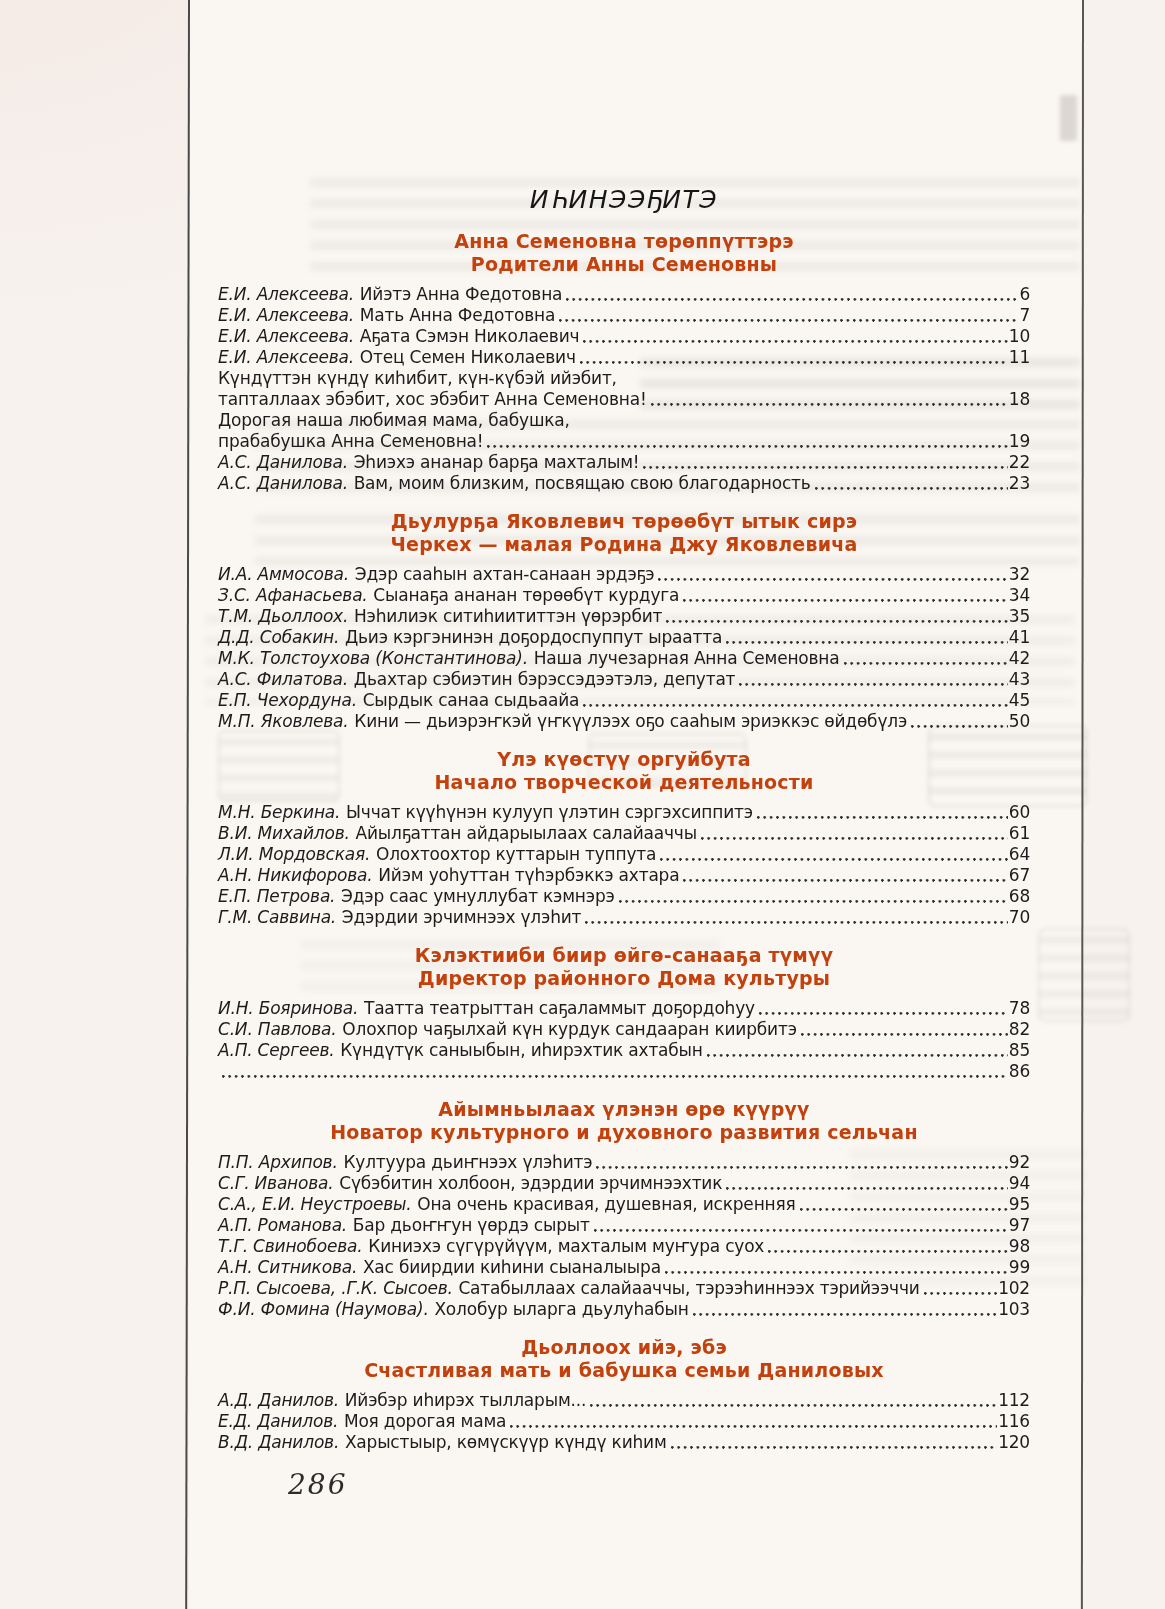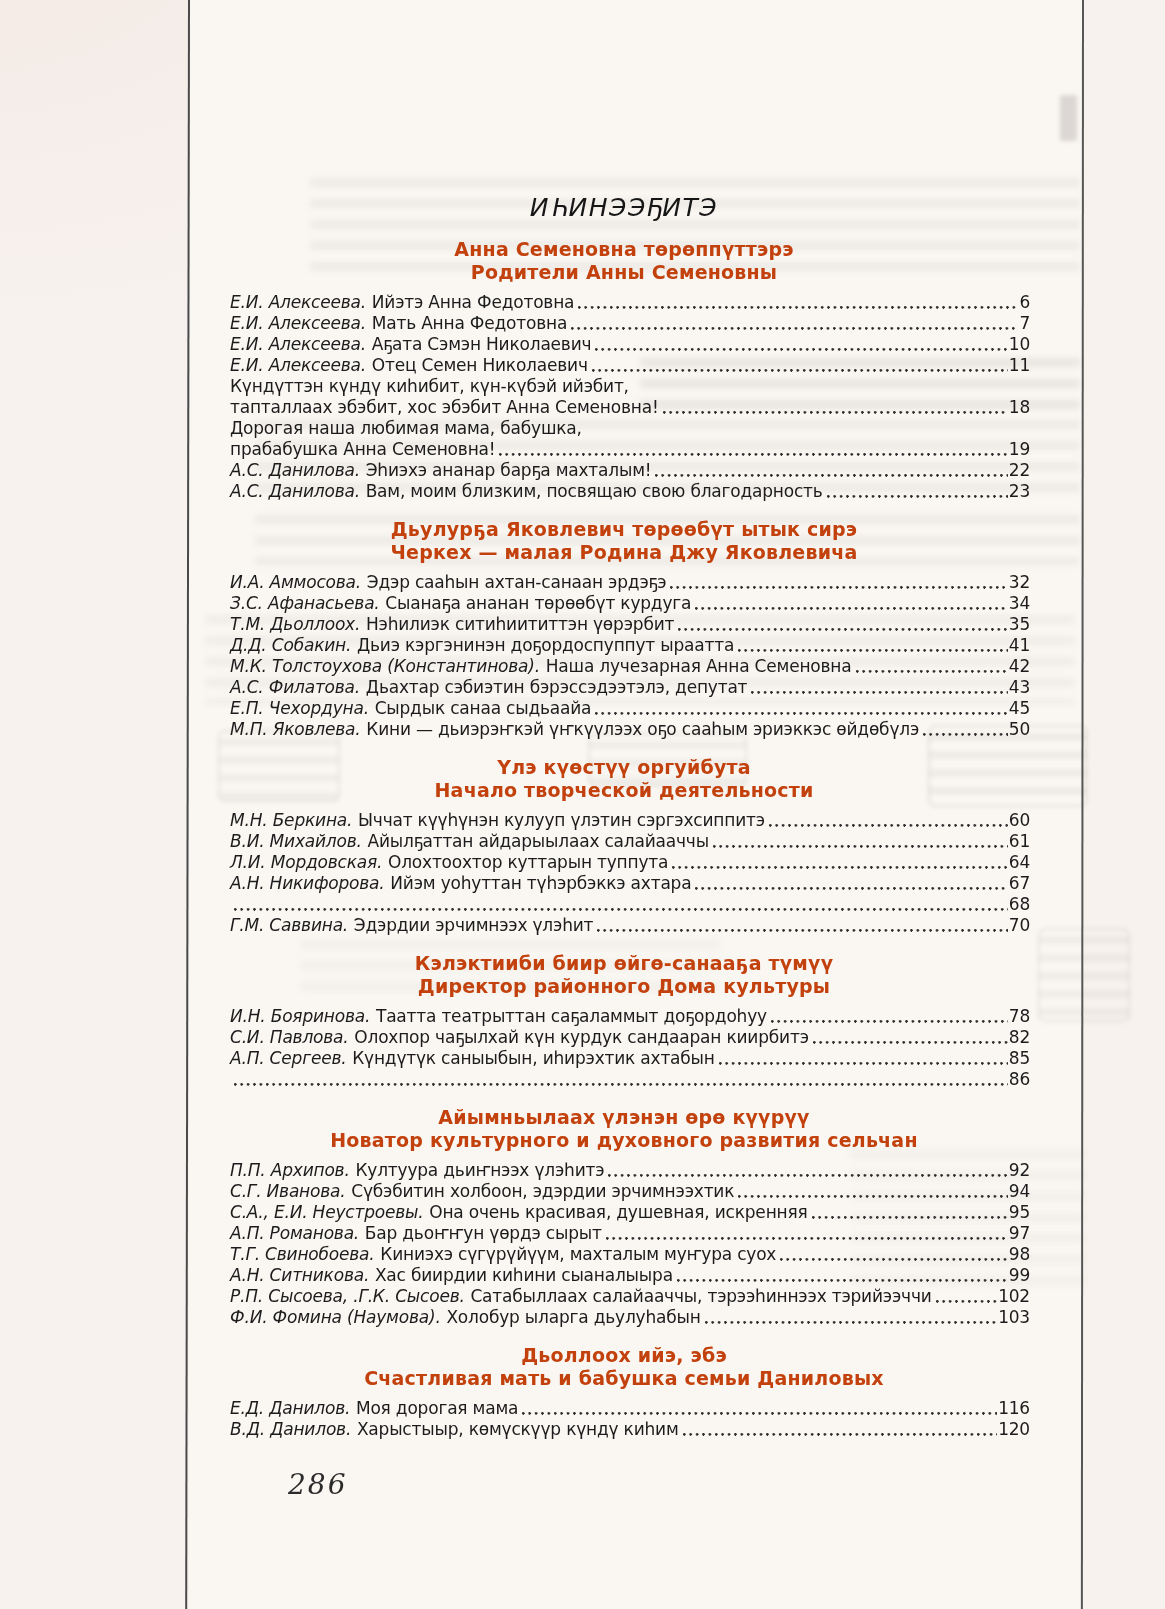--- a/index.html
+++ b/index.html
@@ -24,29 +24,29 @@
   .g-lines{
     background-image:repeating-linear-gradient(to bottom, rgba(152,142,136,.6) 0 9px, rgba(0,0,0,0) 9px 21px);
     filter:blur(3px);opacity:.20;
   }
   .g-box{border:2px solid rgba(148,138,132,.65);border-radius:7px;filter:blur(2px);opacity:.28;
     background-image:repeating-linear-gradient(to bottom, rgba(152,142,136,.35) 6px 14px, rgba(0,0,0,0) 14px 24px);}
   .g-smudge{background:#c2bcba;filter:blur(2px);opacity:.55;border-radius:2px;}
 
   .content{position:absolute;left:218px;top:178px;width:812px;}
   .toc-title{
-    margin:16px;font-size:25px;font-weight:400;font-style:italic;
+    margin:8px;font-size:25px;font-weight:400;font-style:italic;
     letter-spacing:1.5px;text-align:center;line-height:28px;color:#161616;
   }
   .sec{margin-top:16px;}
   .sec-head{margin:0 0 8px 0;font-size:19px;line-height:23px;font-weight:700;
     text-align:center;color:#c2410c;letter-spacing:.2px;}
   .entries{margin:0;}
   .entry{display:flex;align-items:baseline;height:21px;font-size:17px;
-    letter-spacing:-0.2px;white-space:nowrap;color:#1c1c1c;margin-left:12px;}
+    letter-spacing:-0.2px;white-space:nowrap;color:#1c1c1c;}
   .etext{flex:0 0 auto;}
   .author{font-style:italic;margin-right:.34em;}
   .leader{
     flex:1 1 auto;min-width:10px;align-self:flex-end;height:5px;margin:0 1px 3px 4px;
     background-image:radial-gradient(circle at 1.3px 2.4px, #2d2d2d 1.1px, rgba(0,0,0,0) 1.5px);
     background-size:6.4px 5px;background-repeat:repeat-x;
   }
   .pg{flex:0 0 auto;}
   .folio{
     position:absolute;left:70px;top:1290px;
@@ -200,20 +200,21 @@
             <span class="etext"><i class="author">Л.И. Мордовская.</i><span>Олохтоохтор куттарын туппута</span></span>
             <span class="leader"></span>
             <span class="pg">64</span>
           </div>
           <div class="entry">
             <span class="etext"><i class="author">А.Н. Никифорова.</i><span>Ийэм уоһуттан түһэрбэккэ ахтара</span></span>
             <span class="leader"></span>
             <span class="pg">67</span>
           </div>
           <div class="entry">
+            <span class="etext"><i class="author">Е.П. Петрова.</i><span>Эдэр саас умнуллубат кэмнэрэ</span></span>
             <span class="leader"></span>
             <span class="pg">68</span>
           </div>
           <div class="entry">
             <span class="etext"><i class="author">Г.М. Саввина.</i><span>Эдэрдии эрчимнээх үлэһит</span></span>
             <span class="leader"></span>
             <span class="pg">70</span>
           </div>
         </div>
       </section>
@@ -291,20 +292,25 @@
             <span class="pg">103</span>
           </div>
         </div>
       </section>
       <section class="sec">
         <h2 class="sec-head">
           <div>Дьоллоох ийэ, эбэ</div>
           <div>Счастливая мать и бабушка семьи Даниловых</div>
         </h2>
         <div class="entries">
+          <div class="entry">
+            <span class="etext"><i class="author">А.Д. Данилов.</i><span>Ийэбэр иһирэх тылларым...</span></span>
+            <span class="leader"></span>
+            <span class="pg">112</span>
+          </div>
           <div class="entry">
             <span class="etext"><i class="author">Е.Д. Данилов.</i><span>Моя дорогая мама</span></span>
             <span class="leader"></span>
             <span class="pg">116</span>
           </div>
           <div class="entry">
             <span class="etext"><i class="author">В.Д. Данилов.</i><span>Харыстыыр, көмүскүүр күндү киһим</span></span>
             <span class="leader"></span>
             <span class="pg">120</span>
           </div>

